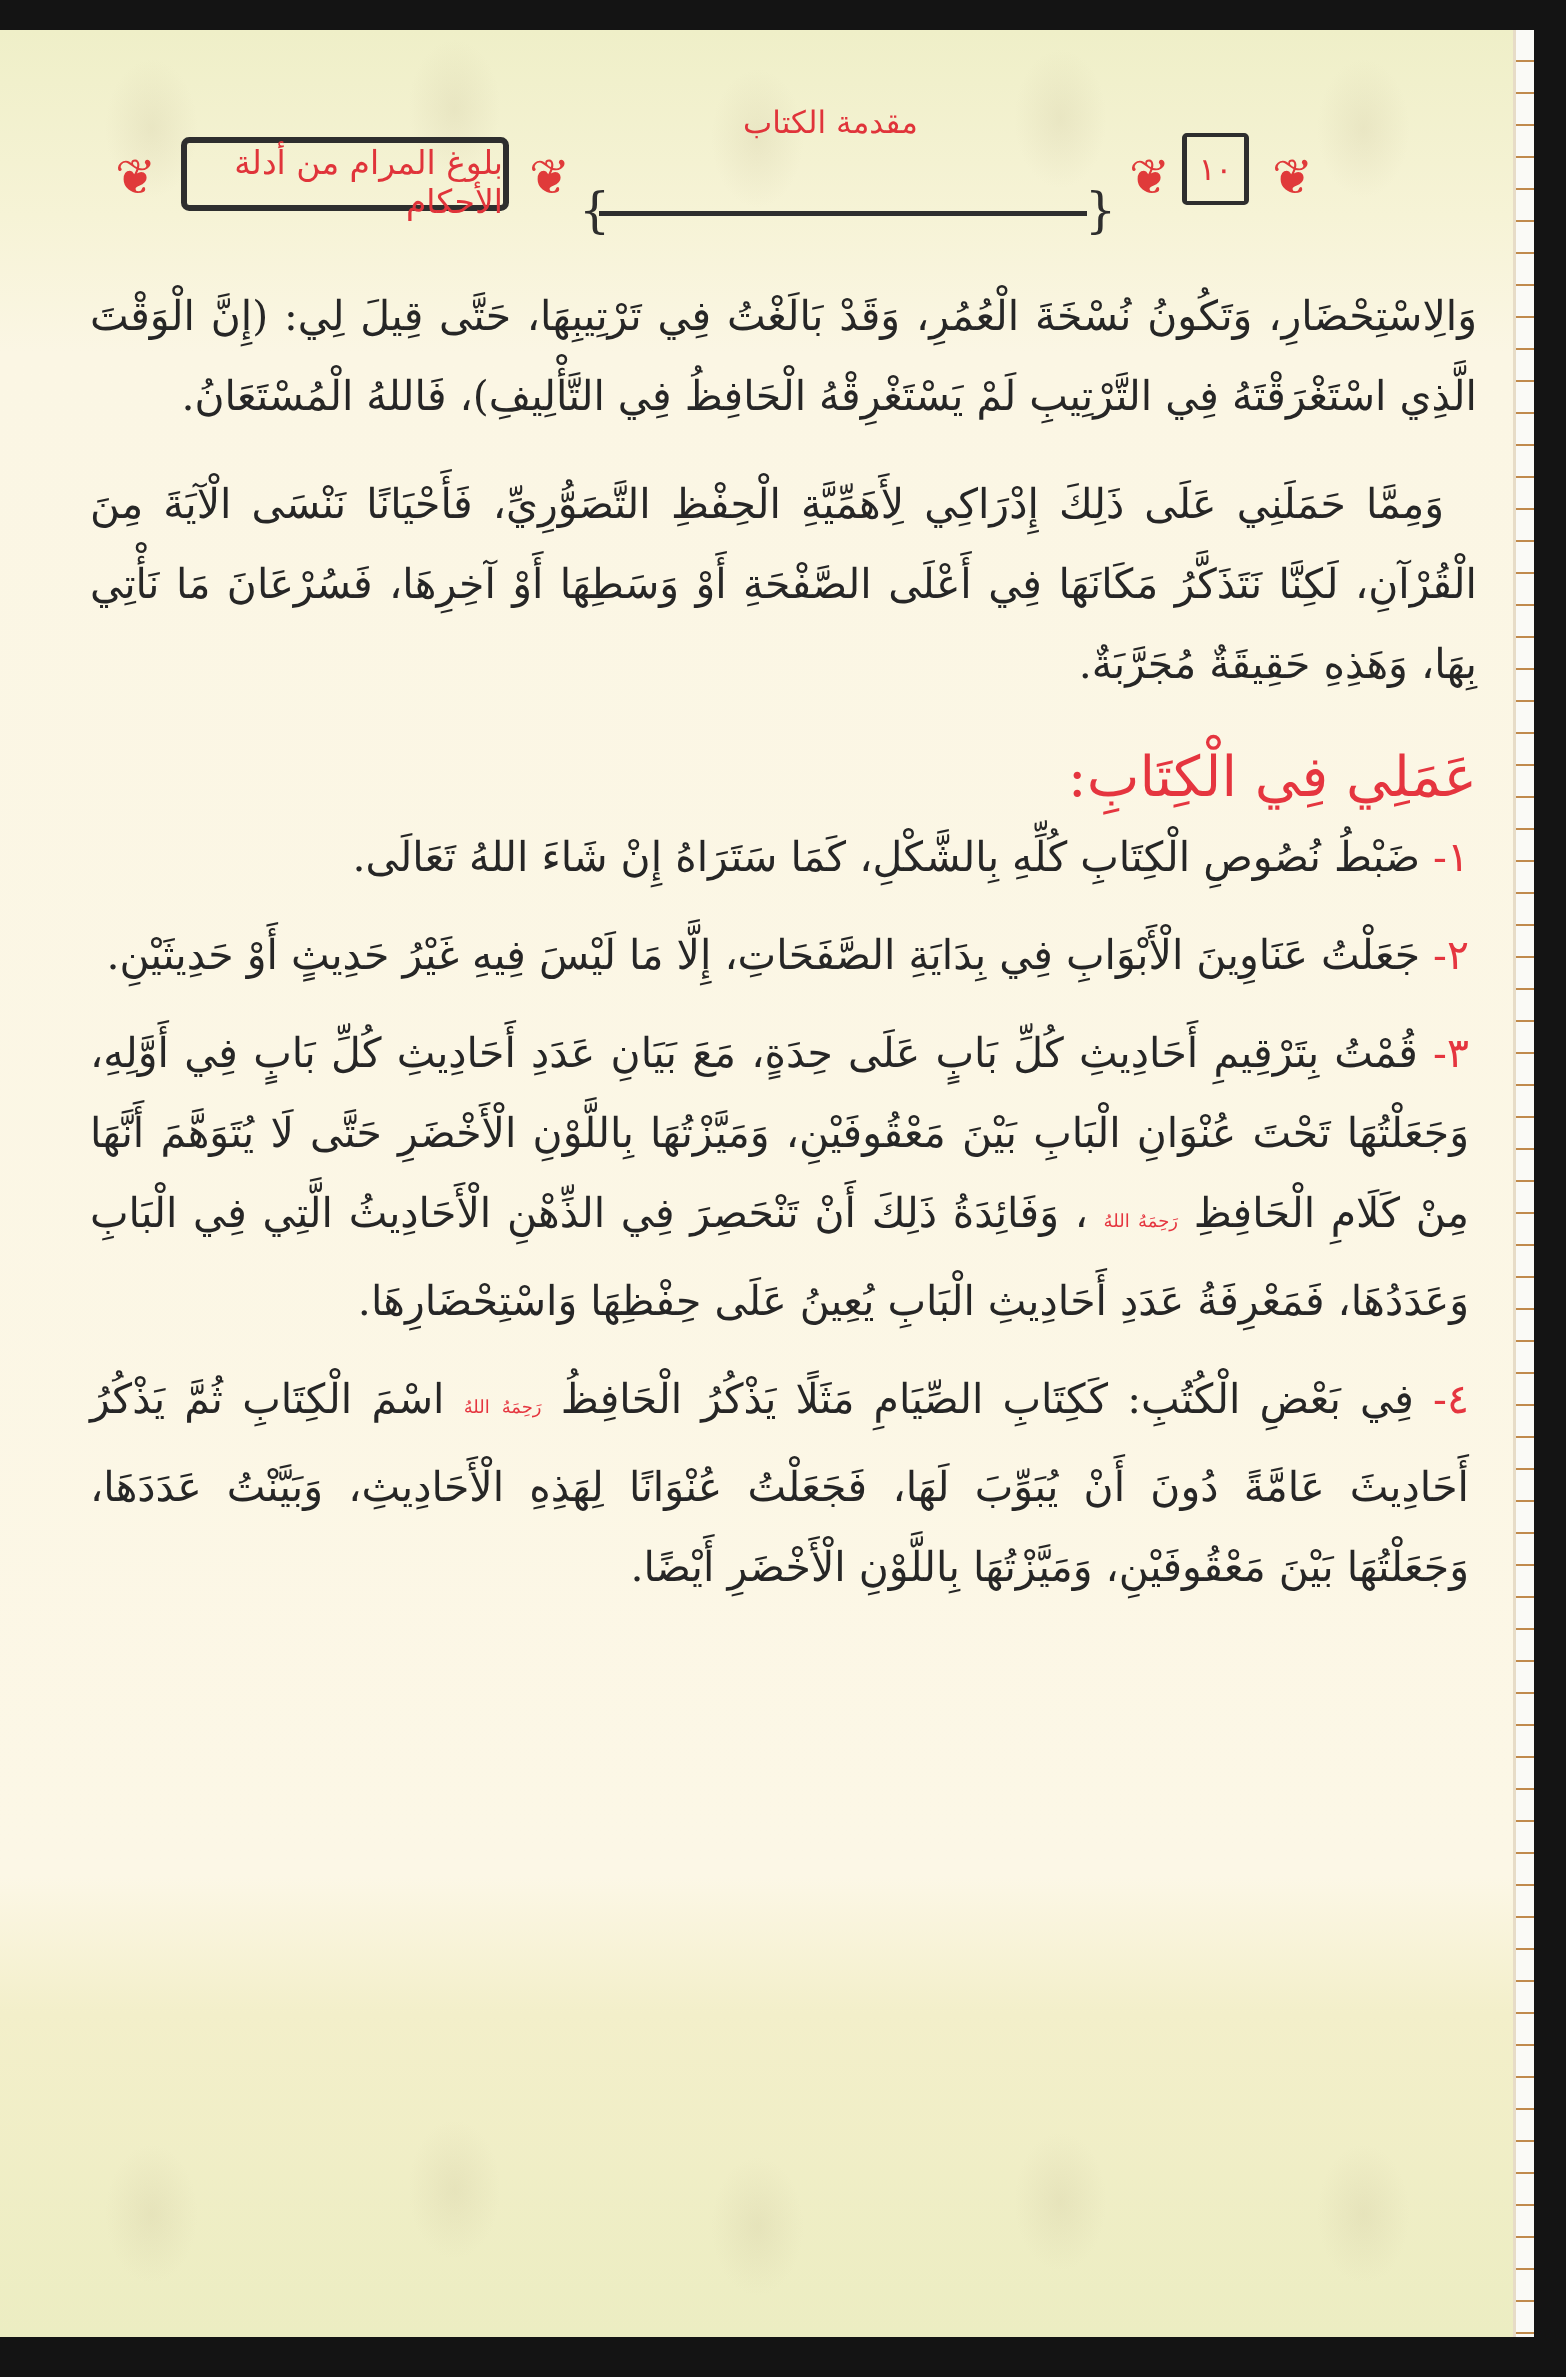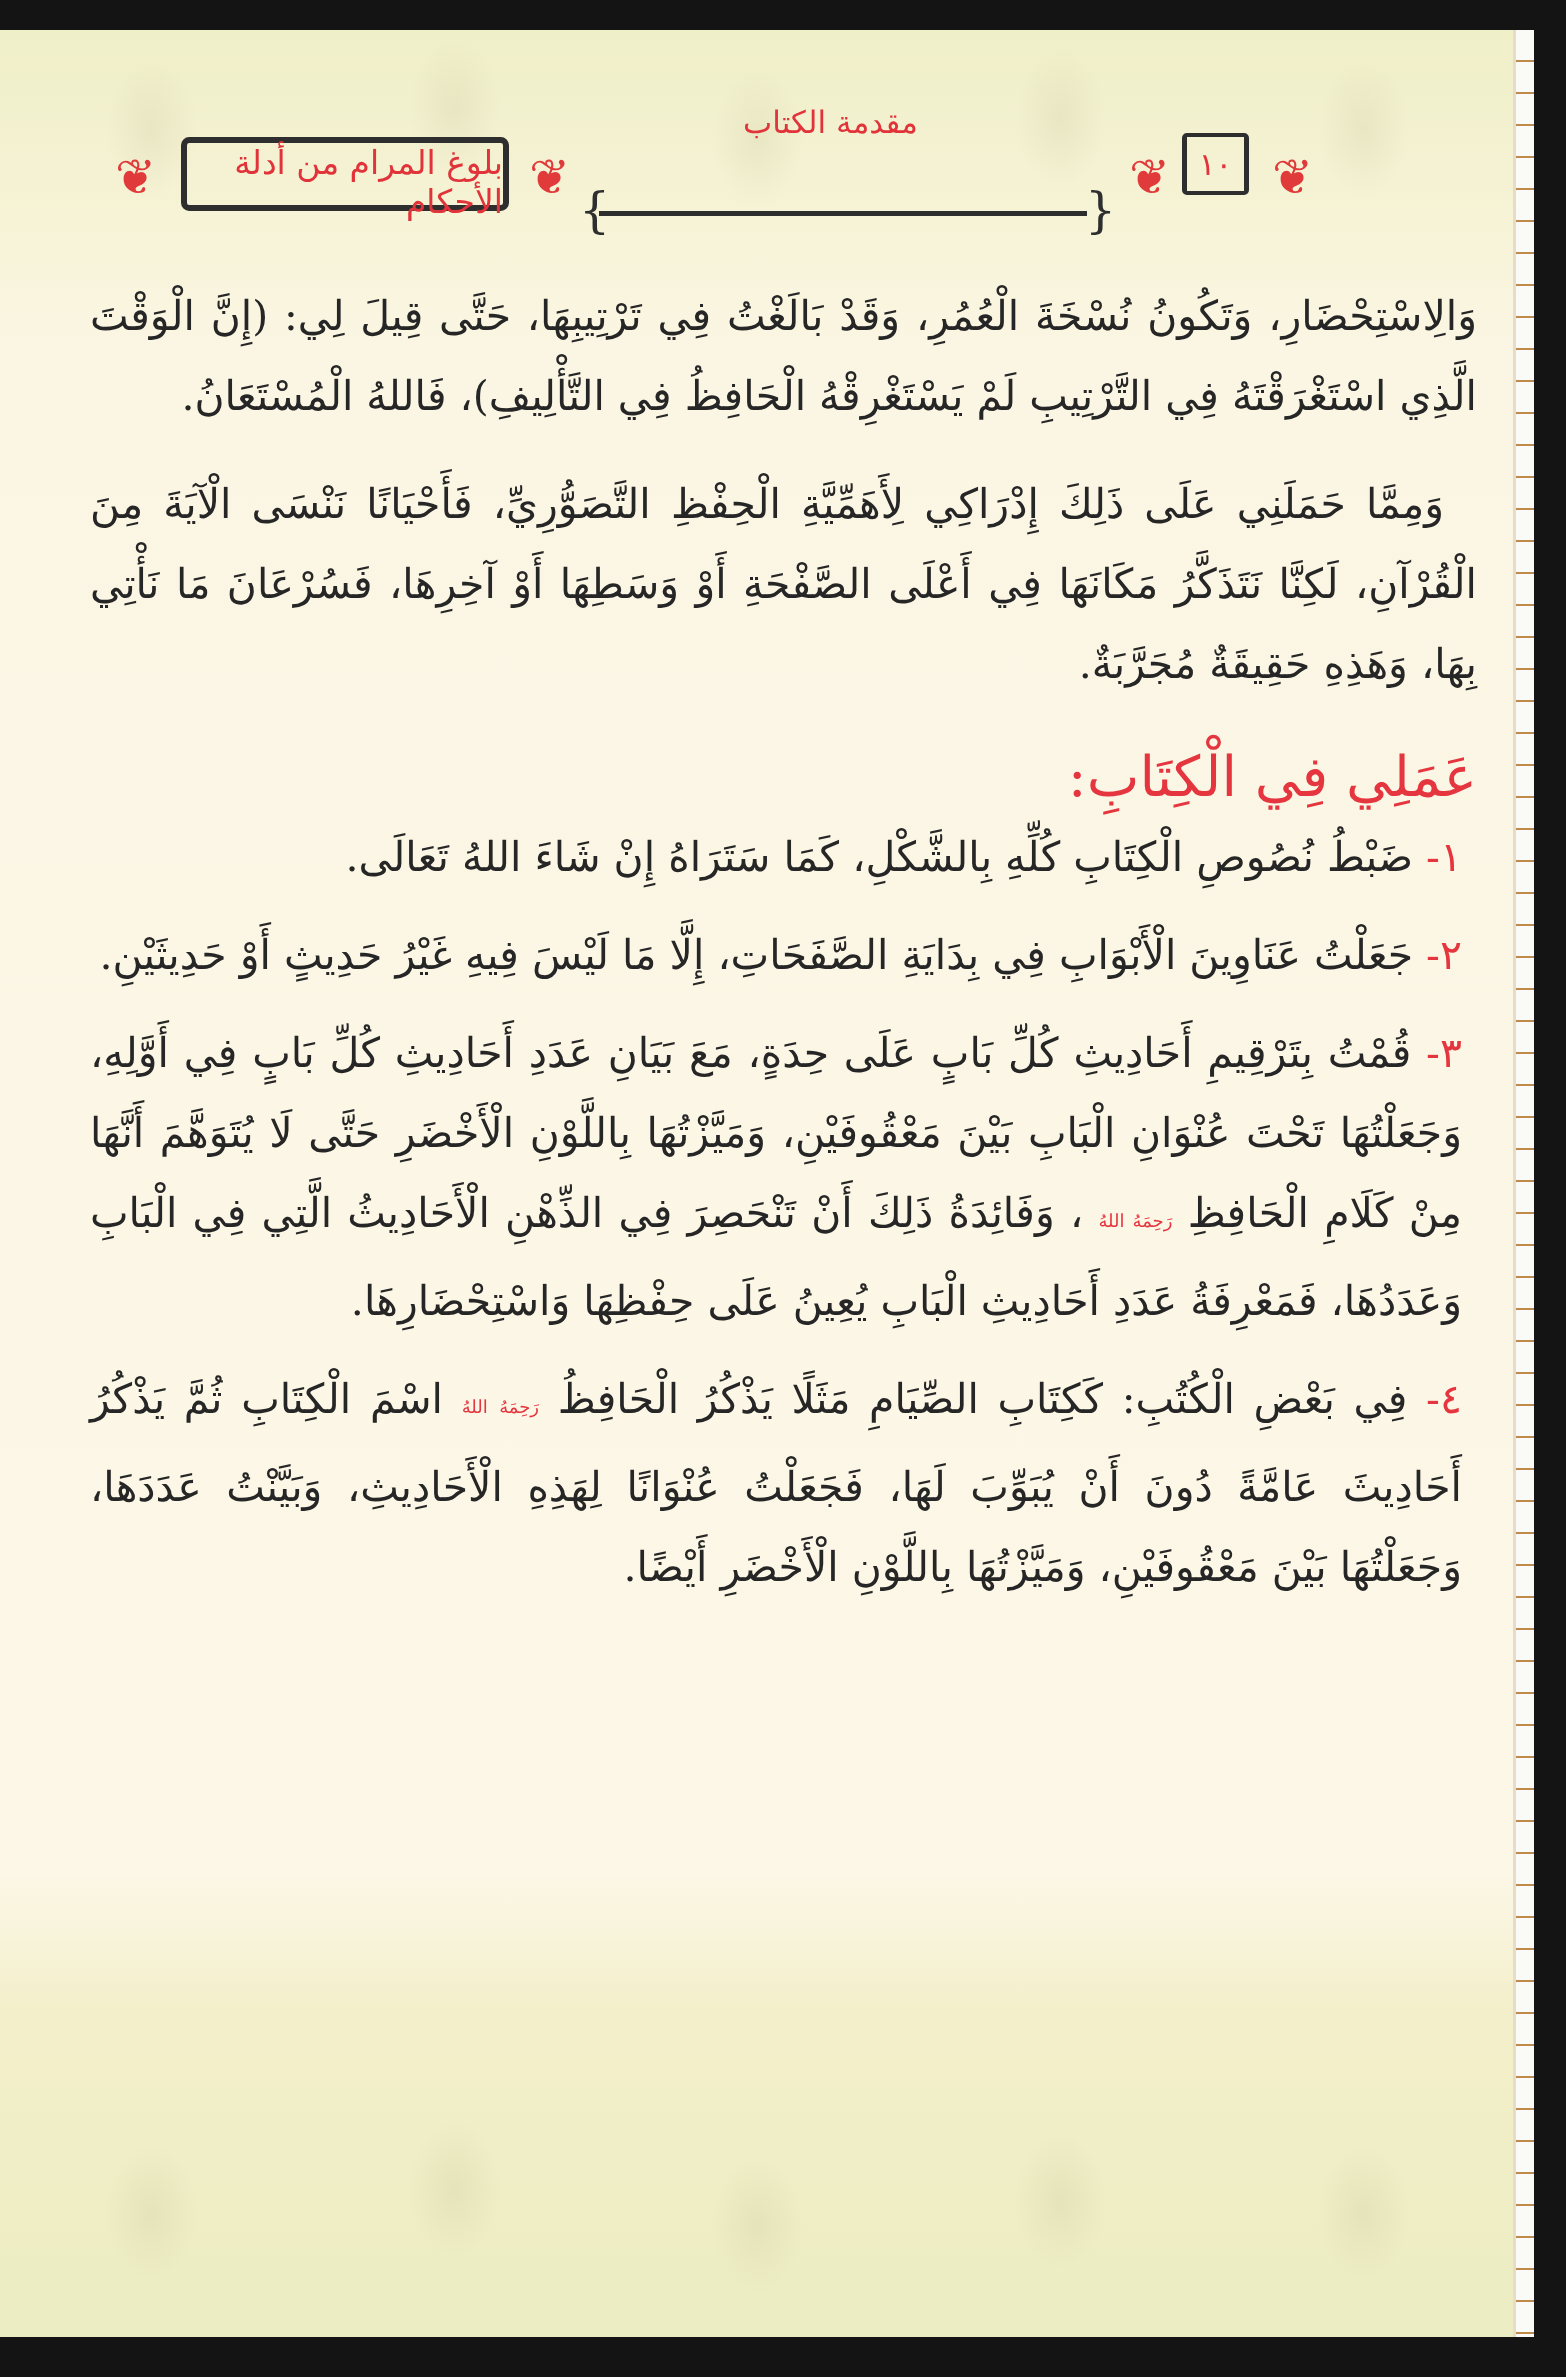--- a/index.html
+++ b/index.html
@@ -44,37 +44,37 @@
     }
     .rule {
       position: absolute; left: 599px; top: 107px; width: 488px; height: 5.7px; background: #2e2e2e;
     }
     .rule-cap { position: absolute; top: 82px; font-size: 49px; color: #2e2e2e; line-height: 49px; }
     .section-title {
       position: absolute; left: 743px; top: 0; width: 213px; text-align: left;
       color: #e0343a; font-size: 31px; direction: rtl;
     }
     .page-num-box {
-      position: absolute; left: 1182px; top: 29px; width: 67px; height: 62px;
+      position: absolute; left: 1182px; top: 29px; width: 67px; height: 72px;
       border-left: 5.7px solid #2e2e2e; border-right: 5.7px solid #2e2e2e;
       border-top: 4.1px solid #2e2e2e; border-bottom: 4.1px solid #2e2e2e;
       box-sizing: border-box; display: flex; align-items: center; justify-content: center;
       color: #e0343a; font-size: 31px; border-radius: 4.9px;
     }
 
     
     .content {
       position: absolute; left: 90px; top: 246px; width: 1387px;
       direction: rtl; text-align: justify; color: #262626;
       font-size: 41px; line-height: 80px;
     }
     .para { margin: 0 0 28px 0; text-indent: 0; }
     .para.indent { text-indent: 33px; }
     .heading { color: #e5353f; margin: 33px 0 0 0; font-size: 56px; }
-    .item { margin: 0 15px 18px 0; }
+    .item { margin: 0 8px 18px 0; }
     .num { color: #e5353f; }
     .hon { color: #e5353f; font-size: 18px; }
   </style>
 </head>
 <body>
 
 <div class="page">
   <div class="swirl-band swirl-top"></div>
   <div class="swirl-band swirl-bottom"></div>
   <div class="edge-strip"></div>

